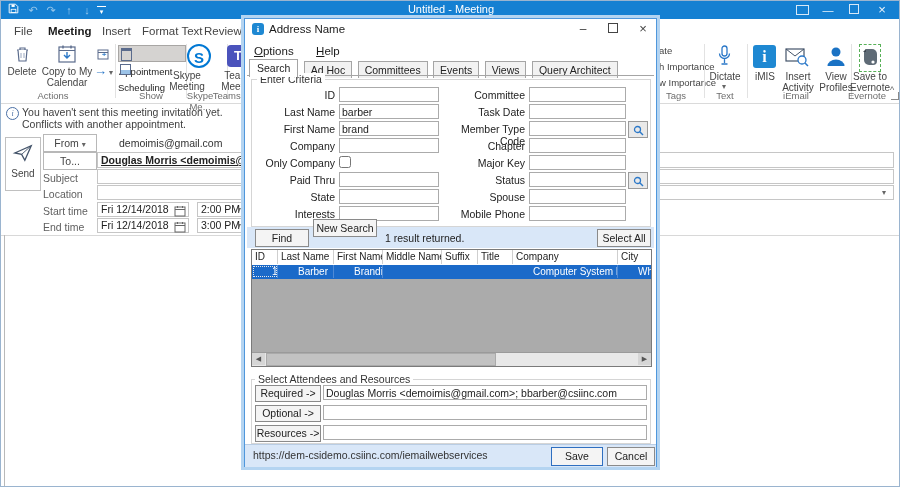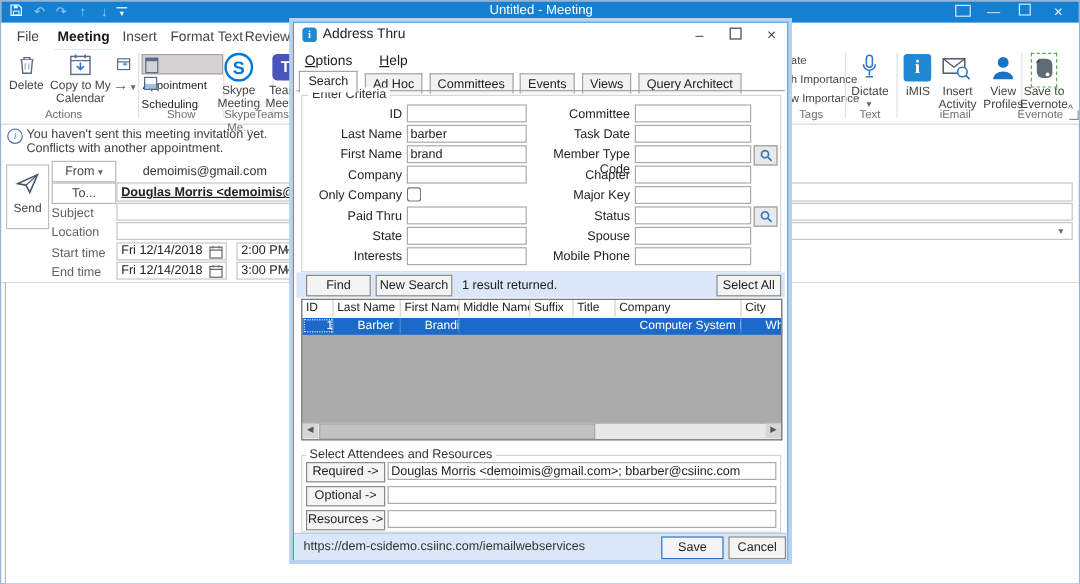--- a/index.html
+++ b/index.html
@@ -152,21 +152,21 @@
       <span style="font-size:9.5px;vertical-align:top;line-height:15px">Appointment</span>
     </div>
     <div class="a" style="left:117px;top:21px;width:66px;height:15px">
       <span style="display:inline-block;width:9px;height:9px;border:1px solid #5a6b8c;margin:2px 2px 0 2px;vertical-align:top;background:linear-gradient(#fff 60%,#9cc3e8 60%)"></span>
       <span style="font-size:9.5px;vertical-align:top;line-height:15px">Scheduling</span>
     </div>
     <div class="a grplbl" style="left:120px;width:60px">Show</div>
     <div class="a rsep" style="left:185px"></div>
 
     <div class="a circle-s" style="left:186px;top:3px">S</div>
-    <div class="a rlbl" style="left:172px;top:29px;width:52px">
+    <div class="a rlbl" style="left:160px;top:29px;width:52px">
       <div>Skype</div>
       <div>Meeting</div>
     </div>
     <div class="a grplbl" style="left:174px;width:50px">Skype Me...</div>
     <div class="a rsep" style="left:226px"></div>
 
     <div class="a teams-t" style="left:226px;top:4px">T</div>
     <div class="a rlbl" style="left:212px;top:29px;width:52px">
       <div>Teams</div>
       <div>Meeting</div>
@@ -284,21 +284,21 @@
   <div class="a tb" style="left:196px;top:217px;width:48px;height:15px;line-height:13px"><span>3:00 PM</span></div>
   <span class="a caret" style="left:236px;top:220px">▾</span>
 
   <div class="a bodyline" style="left:0;top:234px;width:900px;height:1px"></div>
   <div class="a" style="left:3px;top:234px;width:1px;height:253px;background:#b9b9b9"></div>
   <div class="a" style="left:4px;top:235px;width:895px;height:251px;background:#fff"></div>
 
   <div class="a dialog">
 
     <div class="a imis-ico" style="left:7px;top:4px;width:12px;height:12px;font-size:9px;line-height:12px">i</div>
-    <div class="a dtitle" style="left:24px;top:4px">Address Thru</div>
+    <div class="a dtitle" style="left:24px;top:4px">Address Name</div>
     <span class="a dctl" style="left:326px;top:2px">–</span>
     <span class="a dctl" style="left:356px;top:2px"><span style="display:inline-block;width:8px;height:8px;border:1px solid #444"></span></span>
     <span class="a dctl" style="left:386px;top:2px;font-size:13px">×</span>
 
     <div class="a" style="left:9px;top:22px">
       <span class="menu-item">Options</span>
       <span class="menu-item">Help</span>
     </div>
 
     <div class="a" style="left:4px;top:39px;width:403px;height:17px">
@@ -355,21 +355,21 @@
           <path d="M7 7l3 3" stroke="#2b78c8" stroke-width="1.4"></path>
         </svg>
     </span>
     <div class="a clbl" style="left:190px;top:172px;width:90px">Spouse</div>
     <input class="a ctb" style="left: 284px; top: 170px; width: 97px; height: 15px;" value="">
     <div class="a clbl" style="left:190px;top:189px;width:90px">Mobile Phone</div>
     <input class="a ctb" style="left: 284px; top: 187px; width: 97px; height: 15px;" value="">
 
     <div class="a band" style="left:2px;top:208px;width:407px;height:21px"></div>
     <div class="a dbtn" style="left:10px;top:210px;width:52px;height:16px;line-height:16px">Find</div>
-    <div class="a dbtn" style="left:68px;top:210px;width:62px;height:16px;line-height:16px">New Search</div>
+    <div class="a dbtn" style="left:68px;top:200px;width:62px;height:16px;line-height:16px">New Search</div>
     <div class="a" style="left:140px;top:213px;font-size:10.5px;color:#222">1 result returned.</div>
     <div class="a dbtn" style="left:352px;top:210px;width:52px;height:16px;line-height:16px">Select All</div>
 
     <div class="a grid" style="left:6px;top:230px;width:399px;height:116px">
       <div class="gh" style="position:absolute;left:0;top:0;width:100%;height:15px">
         <span class="ghc a" style="left:0;width:26px">ID</span>
         <span class="ghc a" style="left:26px;width:56px">Last Name</span>
         <span class="ghc a" style="left:82px;width:49px">First Name</span>
         <span class="ghc a" style="left:131px;width:59px">Middle Name</span>
         <span class="ghc a" style="left:190px;width:36px">Suffix</span>

